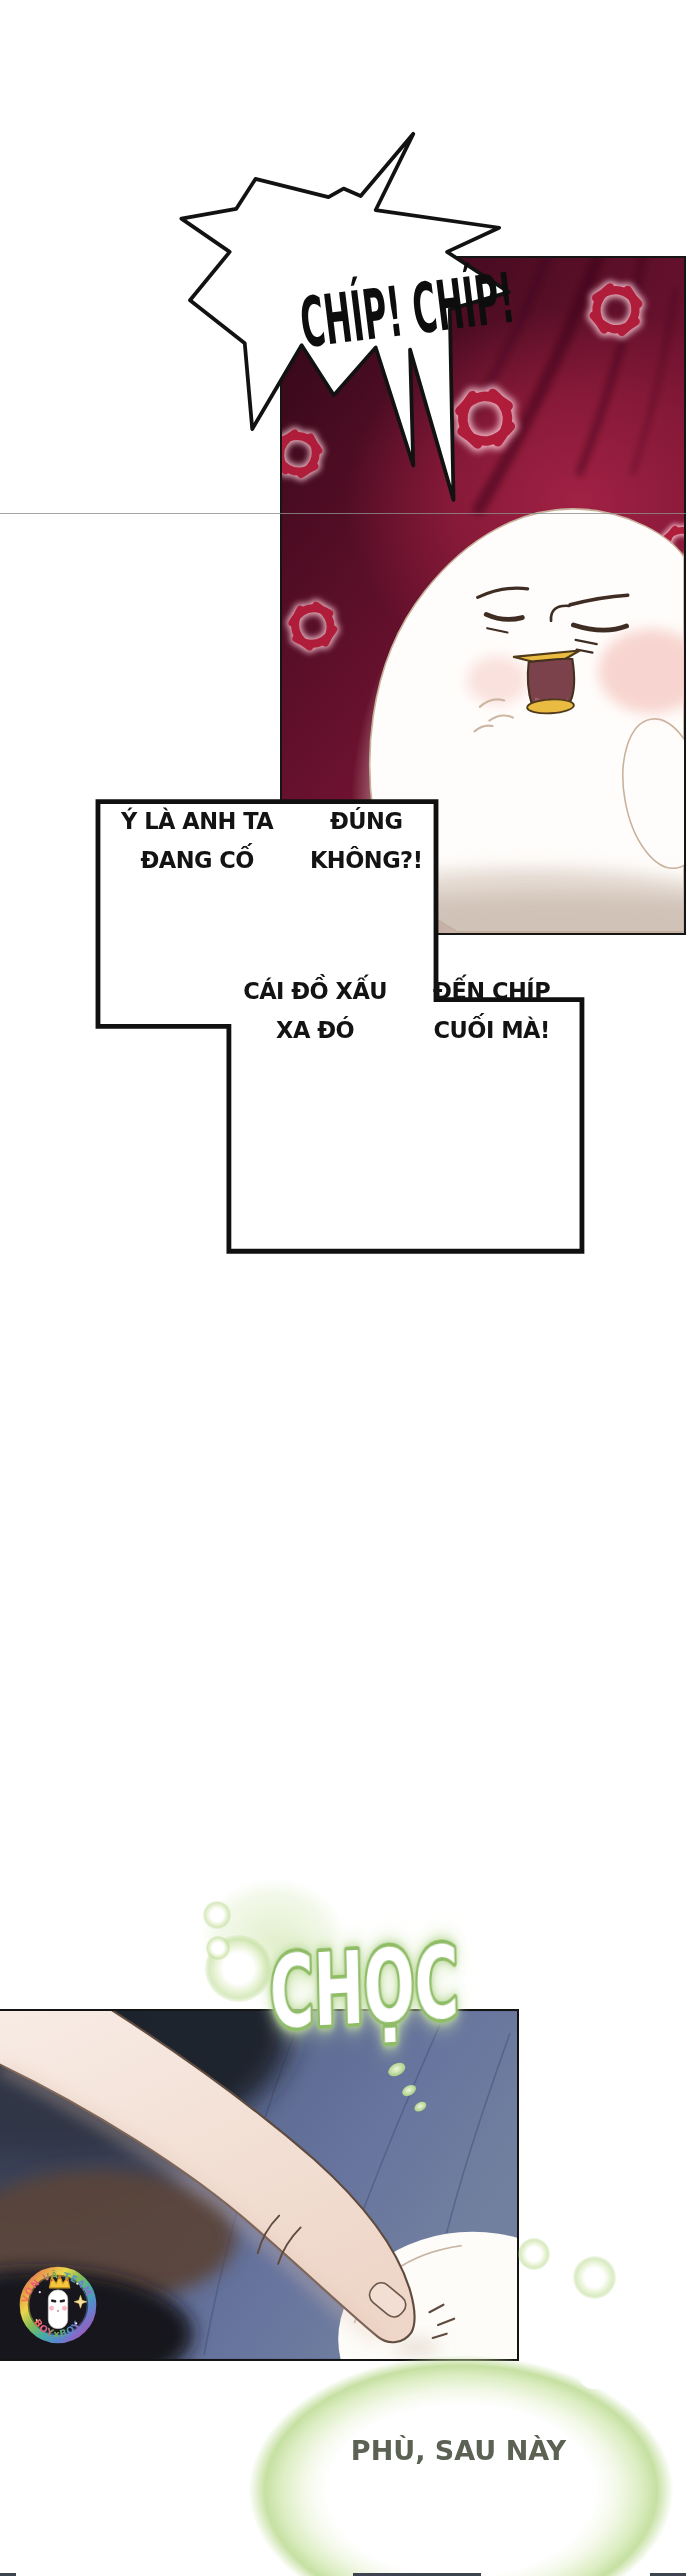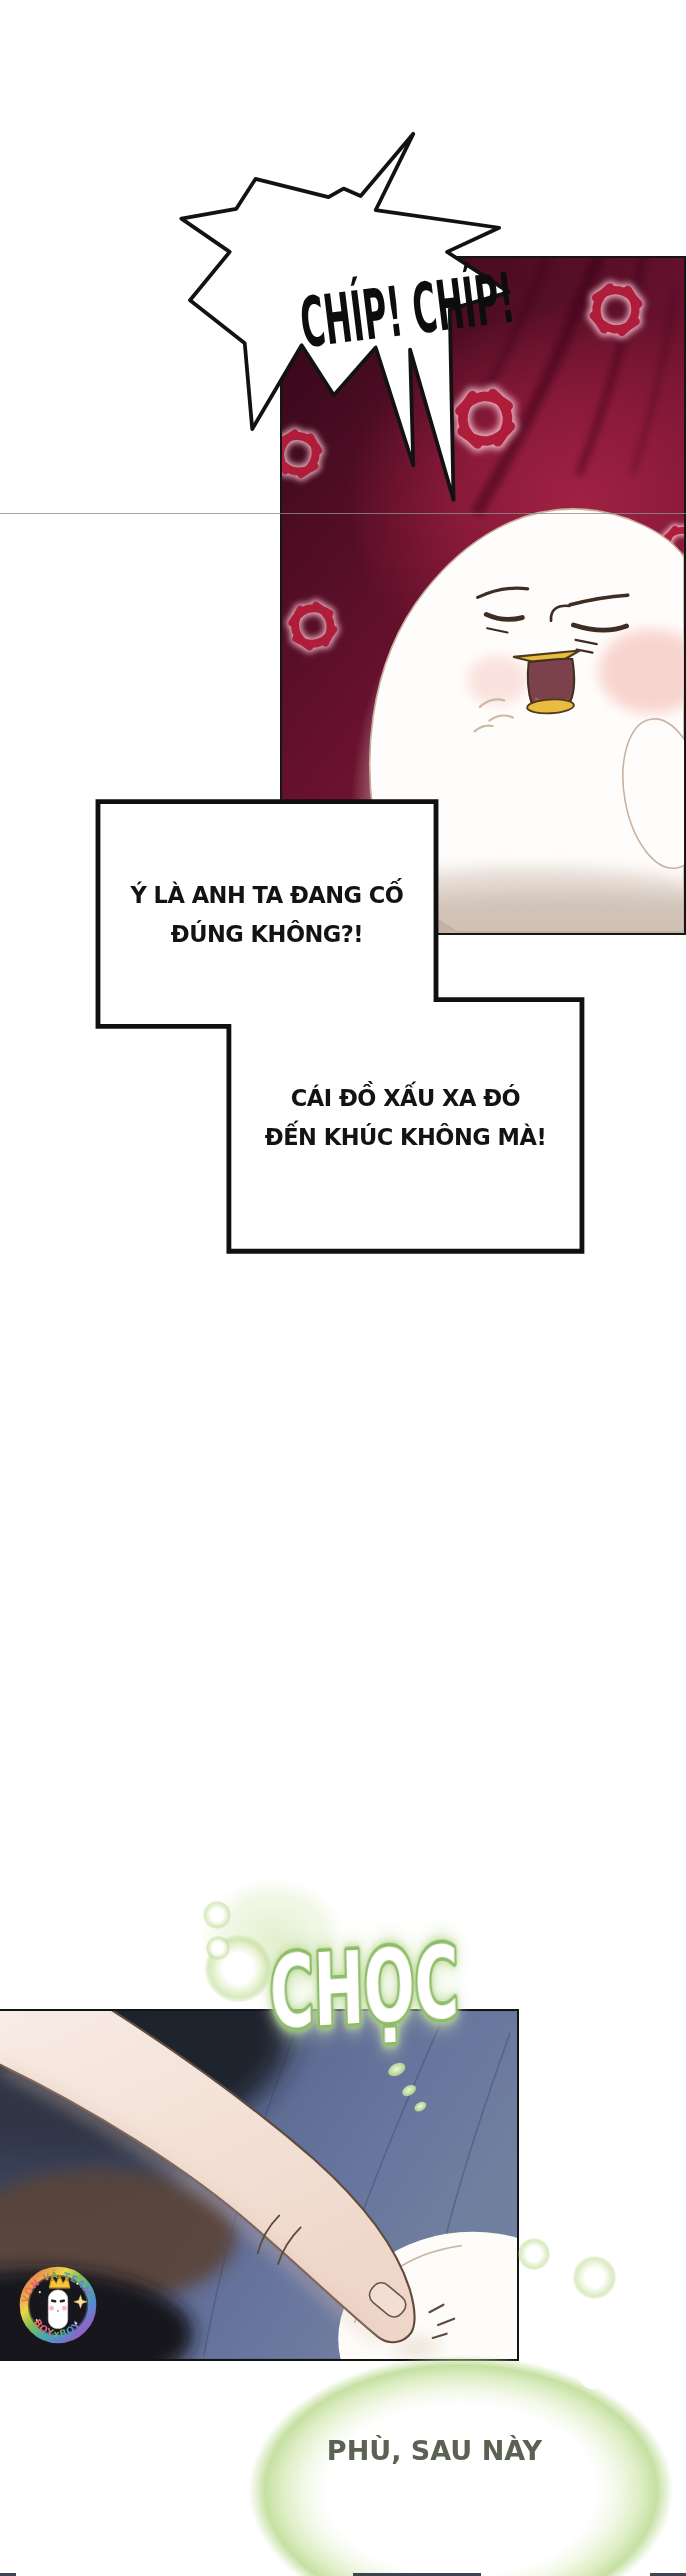--- a/index.html
+++ b/index.html
@@ -19,24 +19,24 @@
   .panel1 svg{display:block;width:100%;height:100%;}
 
   
   .burst-svg{left:161px;top:123px;width:365px;height:392px;z-index:25;}
   .burst-text{left:232px;top:273px;width:258px;height:86px;line-height:86px;text-align:center;
     font-size:69px;font-weight:bold;color:#0d0d0d;white-space:nowrap;letter-spacing:0;
     transform:rotate(-7deg) scaleX(.47);transform-origin:50% 50%;z-index:26;}
 
   
   .boxes-svg{left:91px;top:794px;width:499px;height:467px;z-index:30;}
-  .boxtext{display:flex;flex-direction:column;justify-content:center;text-align:center;
+  .boxtext{display:flex;flex-direction:row;justify-content:center;text-align:center;
     font-weight:bold;color:#131313;font-size:22.5px;line-height:39px;letter-spacing:-0.5px;z-index:31;}
   .boxtext1{left:98px;top:802px;width:338px;height:225px;}
-  .boxtext2{left:229px;top:992px;width:353px;height:252px;}
+  .boxtext2{left:229px;top:972px;width:353px;height:252px;}
 
   
   .haze{left:177px;top:1858px;width:193px;height:161px;z-index:39;
     background:radial-gradient(closest-side,rgba(205,228,168,.55),rgba(205,228,168,.25) 55%,rgba(205,228,168,0) 75%);}
   .glowdot{border-radius:50%;z-index:41;
     background:radial-gradient(circle,#ffffff 0 32%,#eaf4d8 48%,rgba(190,220,150,.6) 62%,rgba(190,220,150,0) 76%);}
   .gd1{left:203px;top:1901px;width:28px;height:28px;}
   .gd2{left:206px;top:1936px;width:23.6px;height:23.6px;}
   .gd3{left:205px;top:1935px;width:67px;height:67px;}
   .gd4{left:573px;top:2256px;width:43px;height:43px;opacity:.95;}
@@ -53,21 +53,21 @@
 
   
   .wm{left:13px;top:2260px;width:90px;height:90px;z-index:50;overflow:visible;}
 
   
   .bubble2{left:225px;top:2340px;width:472px;height:301px;z-index:35;
     background:radial-gradient(ellipse closest-side at 50% 50%, #ffffff 0 57%, #f4f9ea 66%, #ddeec4 76%, #c6e0a2 83%, rgba(198,224,162,0) 90%);}
   .bubble2-dot{background:#fff;border-radius:50%;z-index:36;}
   .b2d1{left:579px;top:2362px;width:29px;height:27px;}
   .b2d2{left:216px;top:2516px;width:17px;height:23.6px;}
-  .bubble2-text{left:220px;top:2430px;width:429px;text-align:center;font-weight:bold;
+  .bubble2-text{left:244px;top:2430px;width:429px;text-align:center;font-weight:bold;
     font-size:27px;line-height:42px;color:#5b6153;letter-spacing:0;z-index:37;}
 
   .strip-seg{position:absolute;top:2573px;height:3.2px;background:#3d4350;z-index:40;}
 </style>
 </head>
 <body>
 
 <div class="page">
 
   <div class="abs seam"></div>
@@ -159,21 +159,21 @@
 
   <svg class="abs boxes-svg" viewBox="170 1480 930 870">
     <path d="M 183,1494 L 813,1494 L 813,1863 L 1085,1863 L 1085,2332 L 427,2332 L 427,1913 L 183,1913 Z" fill="#ffffff" stroke="#101010" stroke-width="9" stroke-linejoin="miter"></path>
   </svg>
   <div class="abs boxtext boxtext1">
     <span>Ý LÀ ANH TA ĐANG CỐ</span>
     <span>ĐÚNG KHÔNG?!</span>
   </div>
   <div class="abs boxtext boxtext2">
     <span>CÁI ĐỒ XẤU XA ĐÓ</span>
-    <span>ĐẾN KHÚC KHÔNG MÀ!</span>
+    <span>ĐẾN CHÍP CUỐI MÀ!</span>
   </div>
 
   <div class="abs haze"></div>
   <div class="abs glowdot gd3"></div>
   <div class="abs glowdot gd1"></div>
   <div class="abs glowdot gd2"></div>
   <div class="abs glowdot gd4"></div>
   <div class="abs glowdot gd5"></div>
 
   <div class="abs panel2">

